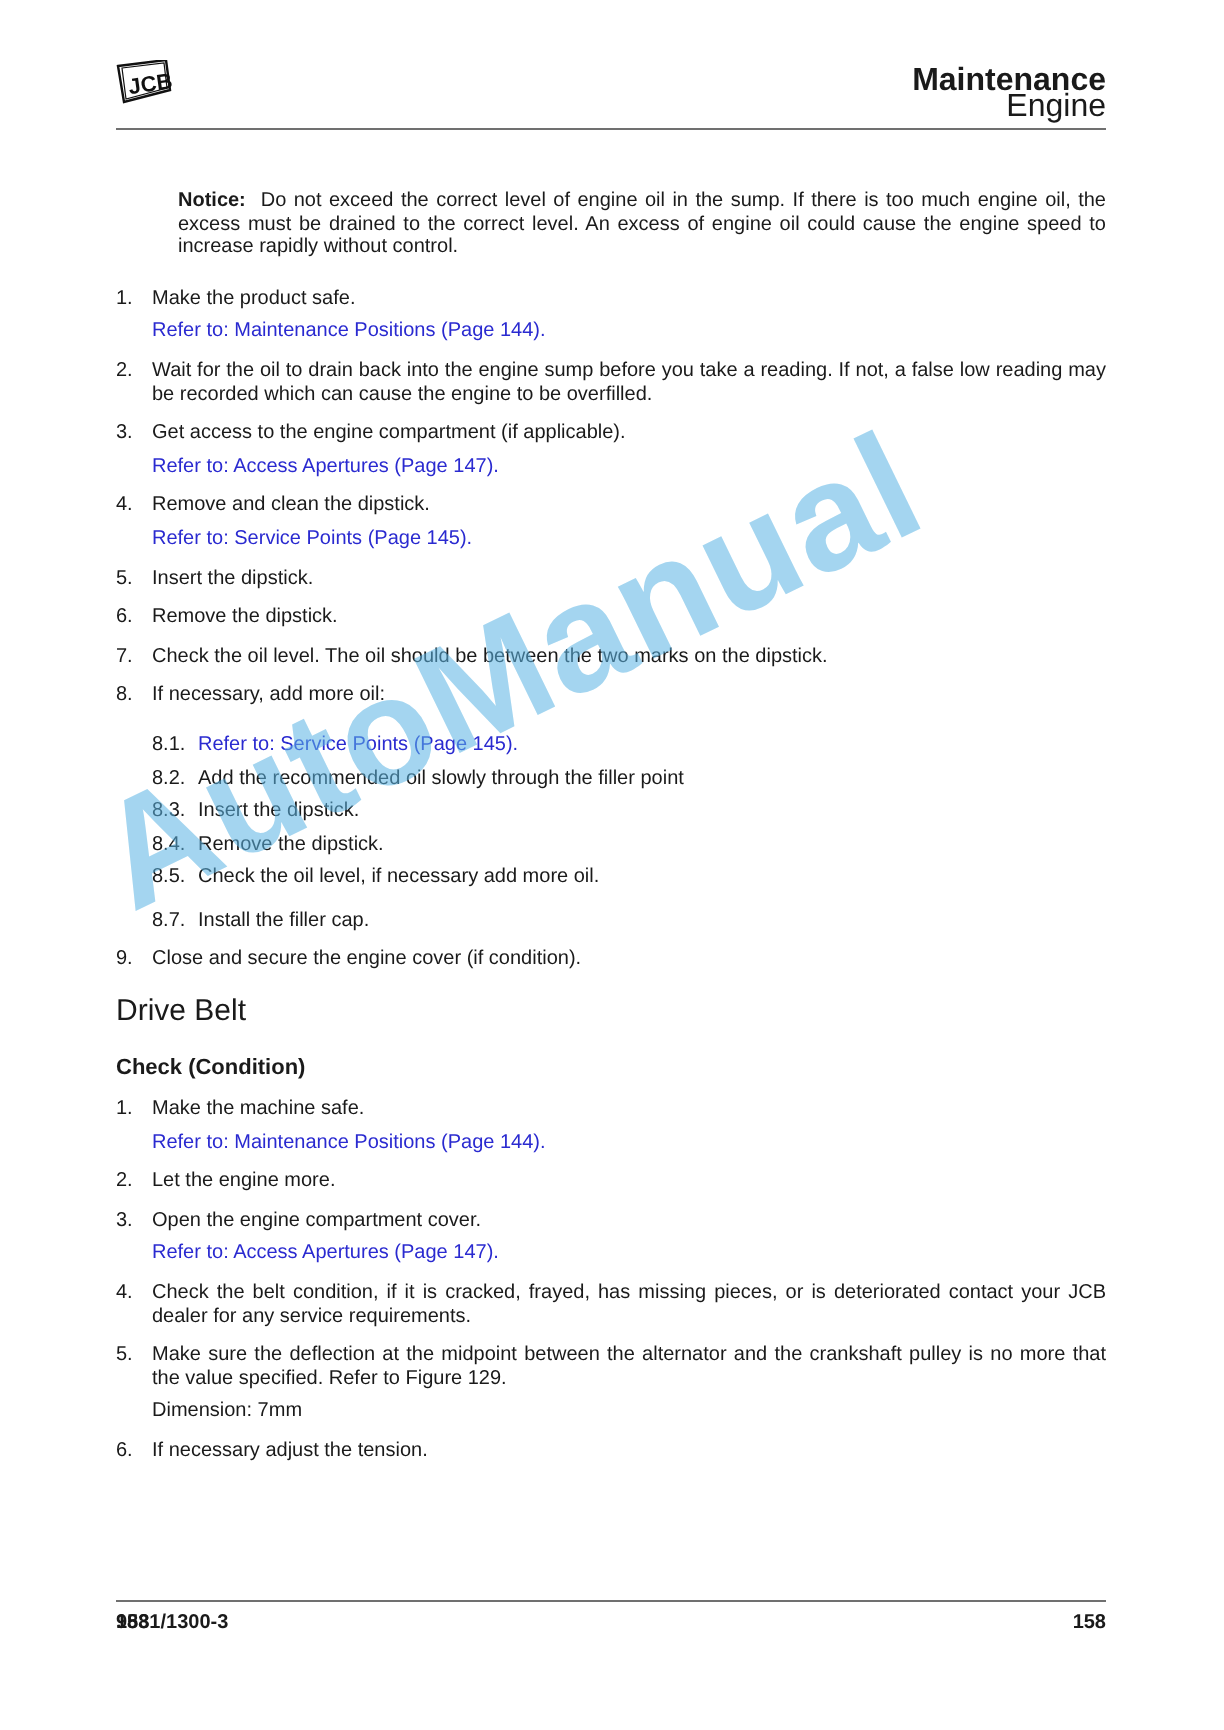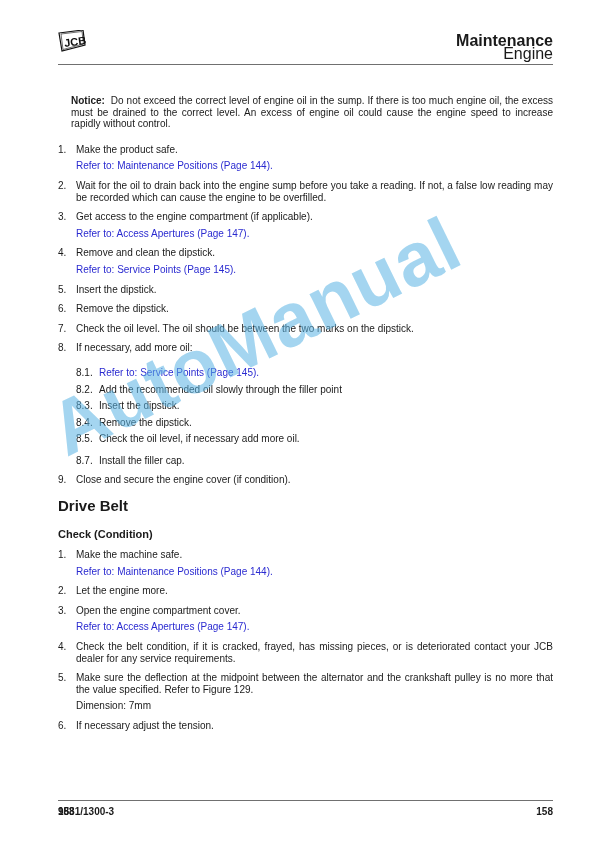--- a/index.html
+++ b/index.html
@@ -16,29 +16,29 @@
     }
     .header-right .sec { font-weight: bold; }
     .rule-top { position: absolute; left: 58px; right: 59px; top: 64px; border-top: 1px solid #707070; }
     .rule-bot { position: absolute; left: 58px; right: 59px; top: 800px; border-top: 1px solid #707070; }
     .footer { position: absolute; left: 58px; right: 59px; top: 806px; font-size: 10px; font-weight: bold; }
     .footer .l { position: absolute; left: 0; }
     .footer .c { position: absolute; left: 0; right: 0; text-align: left; }
     .footer .r { position: absolute; right: 0; }
 
     .content { position: absolute; left: 58px; width: 495px; top: 95px; font-size: 10px; line-height: 11.6px; }
-    .notice { margin-left: 13px; text-align: justify; }
+    .notice { margin-left: 31px; text-align: justify; }
     .notice b { font-weight: bold; }
     .step { position: relative; padding-left: 18px; text-align: justify; }
     .step .num { position: absolute; left: 0; top: 0; }
     .sub { position: relative; padding-left: 41px; }
     .sub .num { position: absolute; left: 18px; top: 0; }
     .ref { color: #2a2ad0; display: block; }
     .plain { display: block; }
-    h2 { font-size: 15px; font-weight: bold; margin: 0; line-height: 18px; }
+    h2 { font-size: 15px; font-weight: normal; margin: 0; line-height: 18px; }
     h3 { font-size: 11px; font-weight: bold; margin: 0; line-height: 14px; }
 
     .watermark {
       position: absolute; left: 55px; top: 390px;
       font-size: 76px; font-weight: bold; color: #5ab4e4; opacity: 0.55;
       transform: rotate(-26deg); transform-origin: left center; white-space: nowrap;
       font-family: "Liberation Sans", sans-serif; pointer-events: none; letter-spacing: 1px;
     }
   </style>
 </head>

